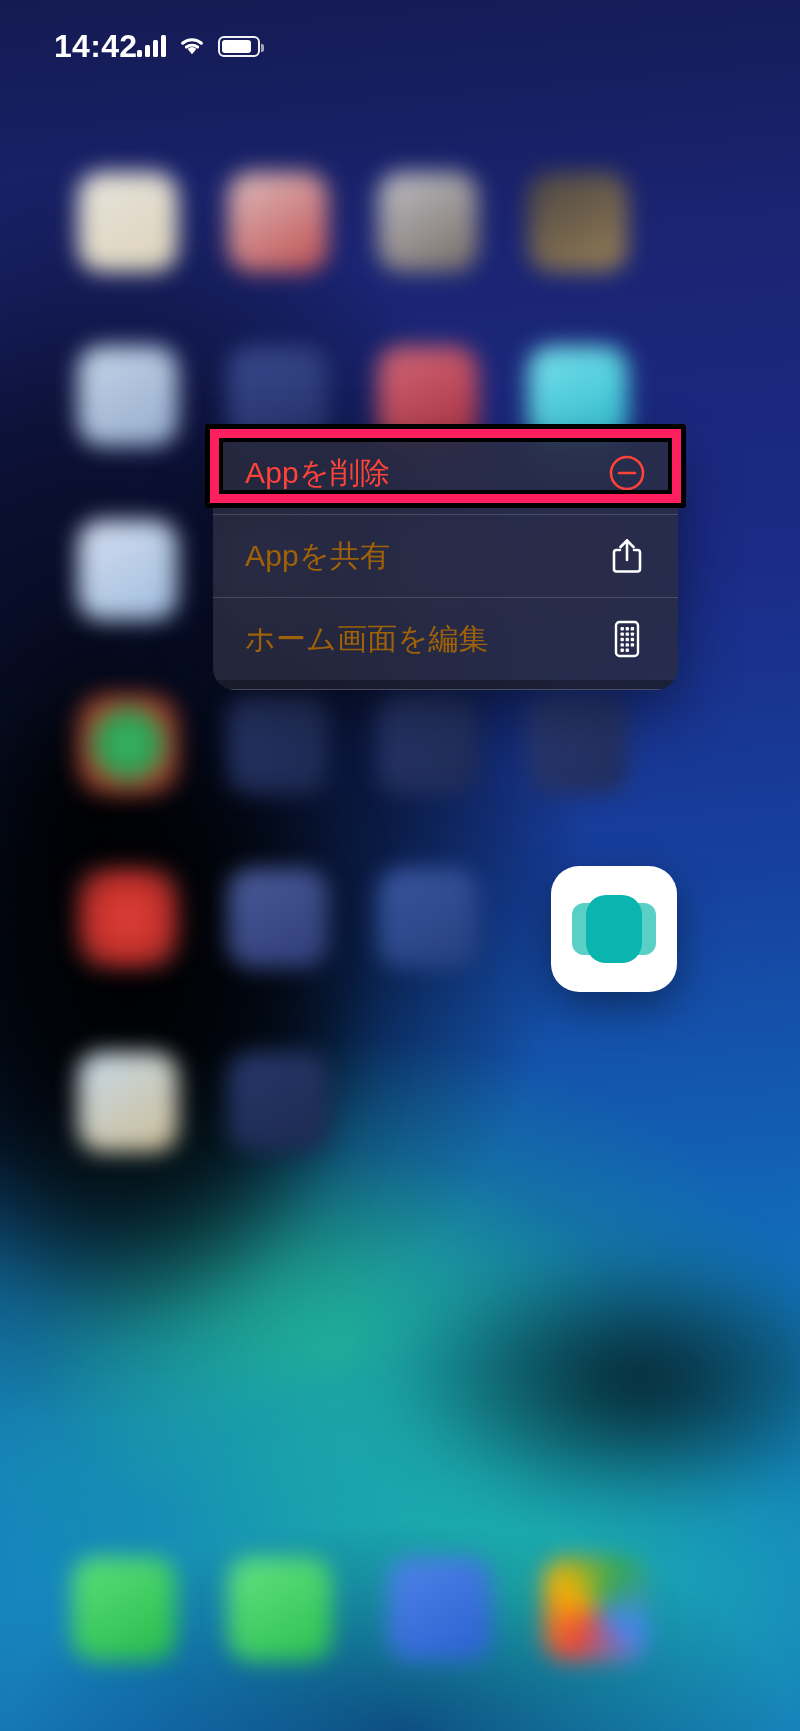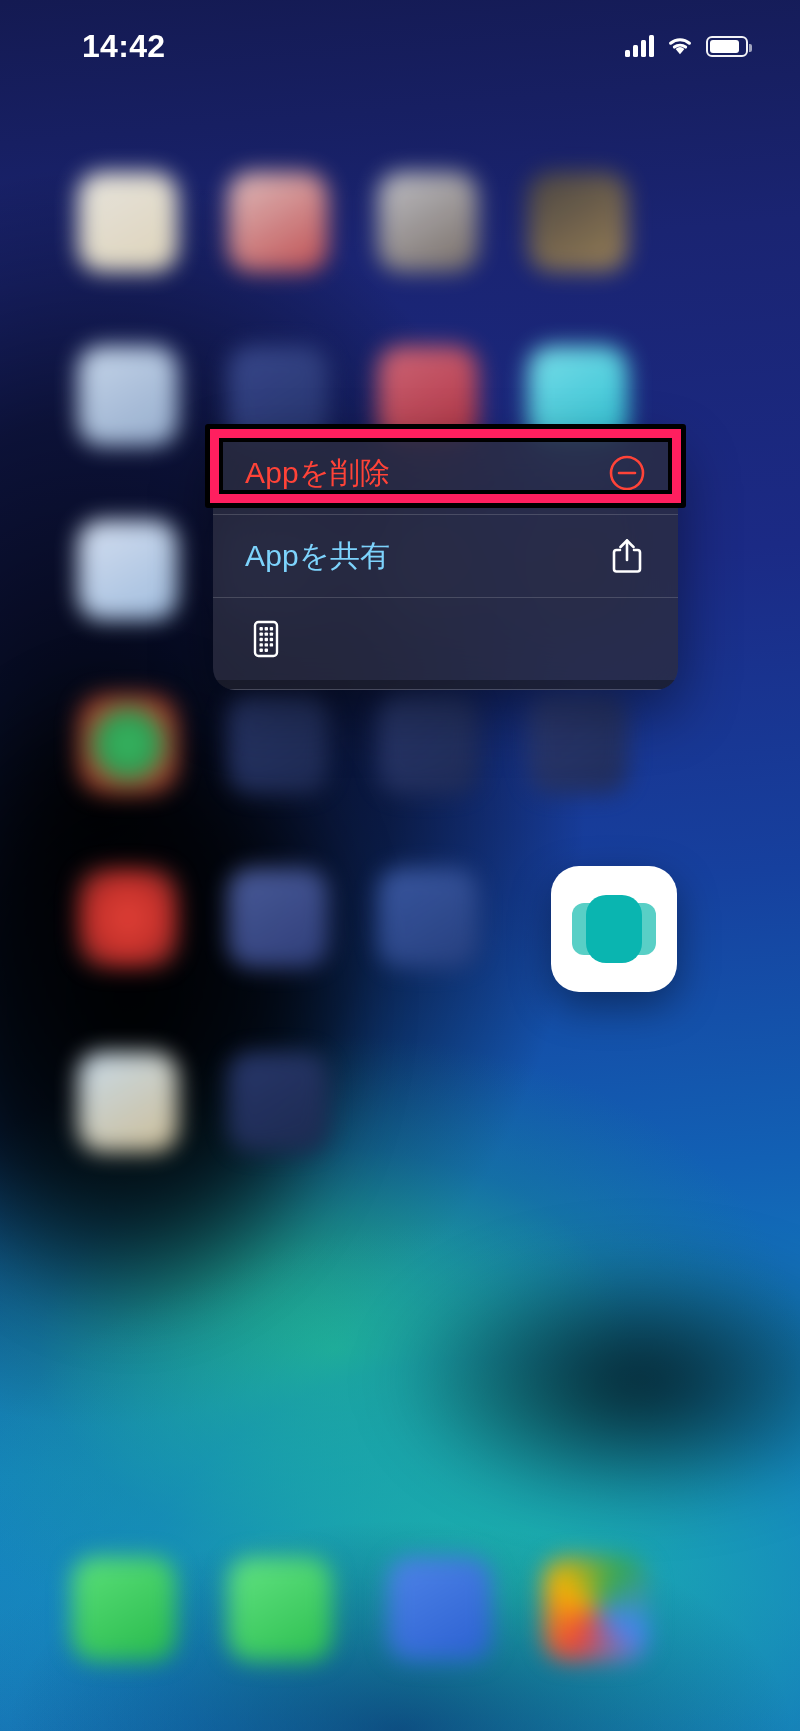--- a/index.html
+++ b/index.html
@@ -66,24 +66,23 @@
   .dockicon {
     position:absolute;
     width:104px; height:104px;
     border-radius:24px;
   }
 
   
   #statusbar {
     position:absolute; top:0; left:0; right:0;
     height:92px;
-    display:flex; align-items:center; justify-content:space-between;
+    display:flex; align-items:center; justify-content:flex-start;
     padding:0 52px 0 54px;
     z-index:40;
-    margin-left:28px;
   }
   #clock {
     color:#fff; font-size:32px; font-weight:bold;
     letter-spacing:0.3px;
     font-family:"Liberation Sans", sans-serif;
   }
   #status-right { display:flex; align-items:center; gap:12px; }
   .bars { display:flex; align-items:flex-end; gap:3px; height:22px; }
   .bars i { display:block; width:5px; background:#fff; border-radius:1.5px; }
   .bars i:nth-child(1){height:7px;}
@@ -116,21 +115,21 @@
     box-shadow:0 22px 60px rgba(0,0,0,0.45);
   }
   .menu-item {
     height:82px;
     display:flex; align-items:center; justify-content:space-between;
     padding:0 30px 0 32px;
     position:relative;
   }
   .menu-item .mi-label {
     font-size:30px;
-    color:#7dd3fc;
+    color:#a16207;
     letter-spacing:0.2px;
     font-family:"Liberation Sans", sans-serif;
   }
   .menu-item.destructive .mi-label { color:#ff4338;text-align:center; }
   .mi-icon { display:flex; align-items:center; justify-content:center; width:42px; height:42px; }
   .sep-thin { height:1px; background:rgba(255,255,255,0.16); margin:0; }
   .sep-thick { height:9px; background:rgba(0,0,0,0.28); }
 
   
   #delete-highlight {
@@ -280,20 +279,21 @@
           <path d="M10 14 H6.5 a2.5 2.5 0 0 0 -2.5 2.5 V33 a2.5 2.5 0 0 0 2.5 2.5 H27.5 a2.5 2.5 0 0 0 2.5 -2.5 V16.5 a2.5 2.5 0 0 0 -2.5 -2.5 H24" stroke="#fff" stroke-width="2.6" fill="none" stroke-linecap="round" stroke-linejoin="round"></path>
           <line x1="17" y1="4.5" x2="17" y2="24" stroke="#fff" stroke-width="2.6" stroke-linecap="round"></line>
           <path d="M10.5 11 L17 4.5 L23.5 11" stroke="#fff" stroke-width="2.6" fill="none" stroke-linecap="round" stroke-linejoin="round"></path>
         </svg>
       </span>
     </div>
 
     <div class="sep-thin"></div>
 
     <div class="menu-item">
+      <span class="mi-label">ホーム画面を編集</span>
       <span class="mi-icon">
         <svg width="30" height="40" viewBox="0 0 30 40">
           <rect x="4" y="3" width="22" height="34" rx="3.5" stroke="#fff" stroke-width="2.4" fill="none"></rect>
           <g fill="#fff">
             <rect x="8.5" y="8" width="3.4" height="3.4" rx="0.9"></rect>
             <rect x="13.6" y="8" width="3.4" height="3.4" rx="0.9"></rect>
             <rect x="18.7" y="8" width="3.4" height="3.4" rx="0.9"></rect>
             <rect x="8.5" y="13.4" width="3.4" height="3.4" rx="0.9"></rect>
             <rect x="13.6" y="13.4" width="3.4" height="3.4" rx="0.9"></rect>
             <rect x="18.7" y="13.4" width="3.4" height="3.4" rx="0.9"></rect>

